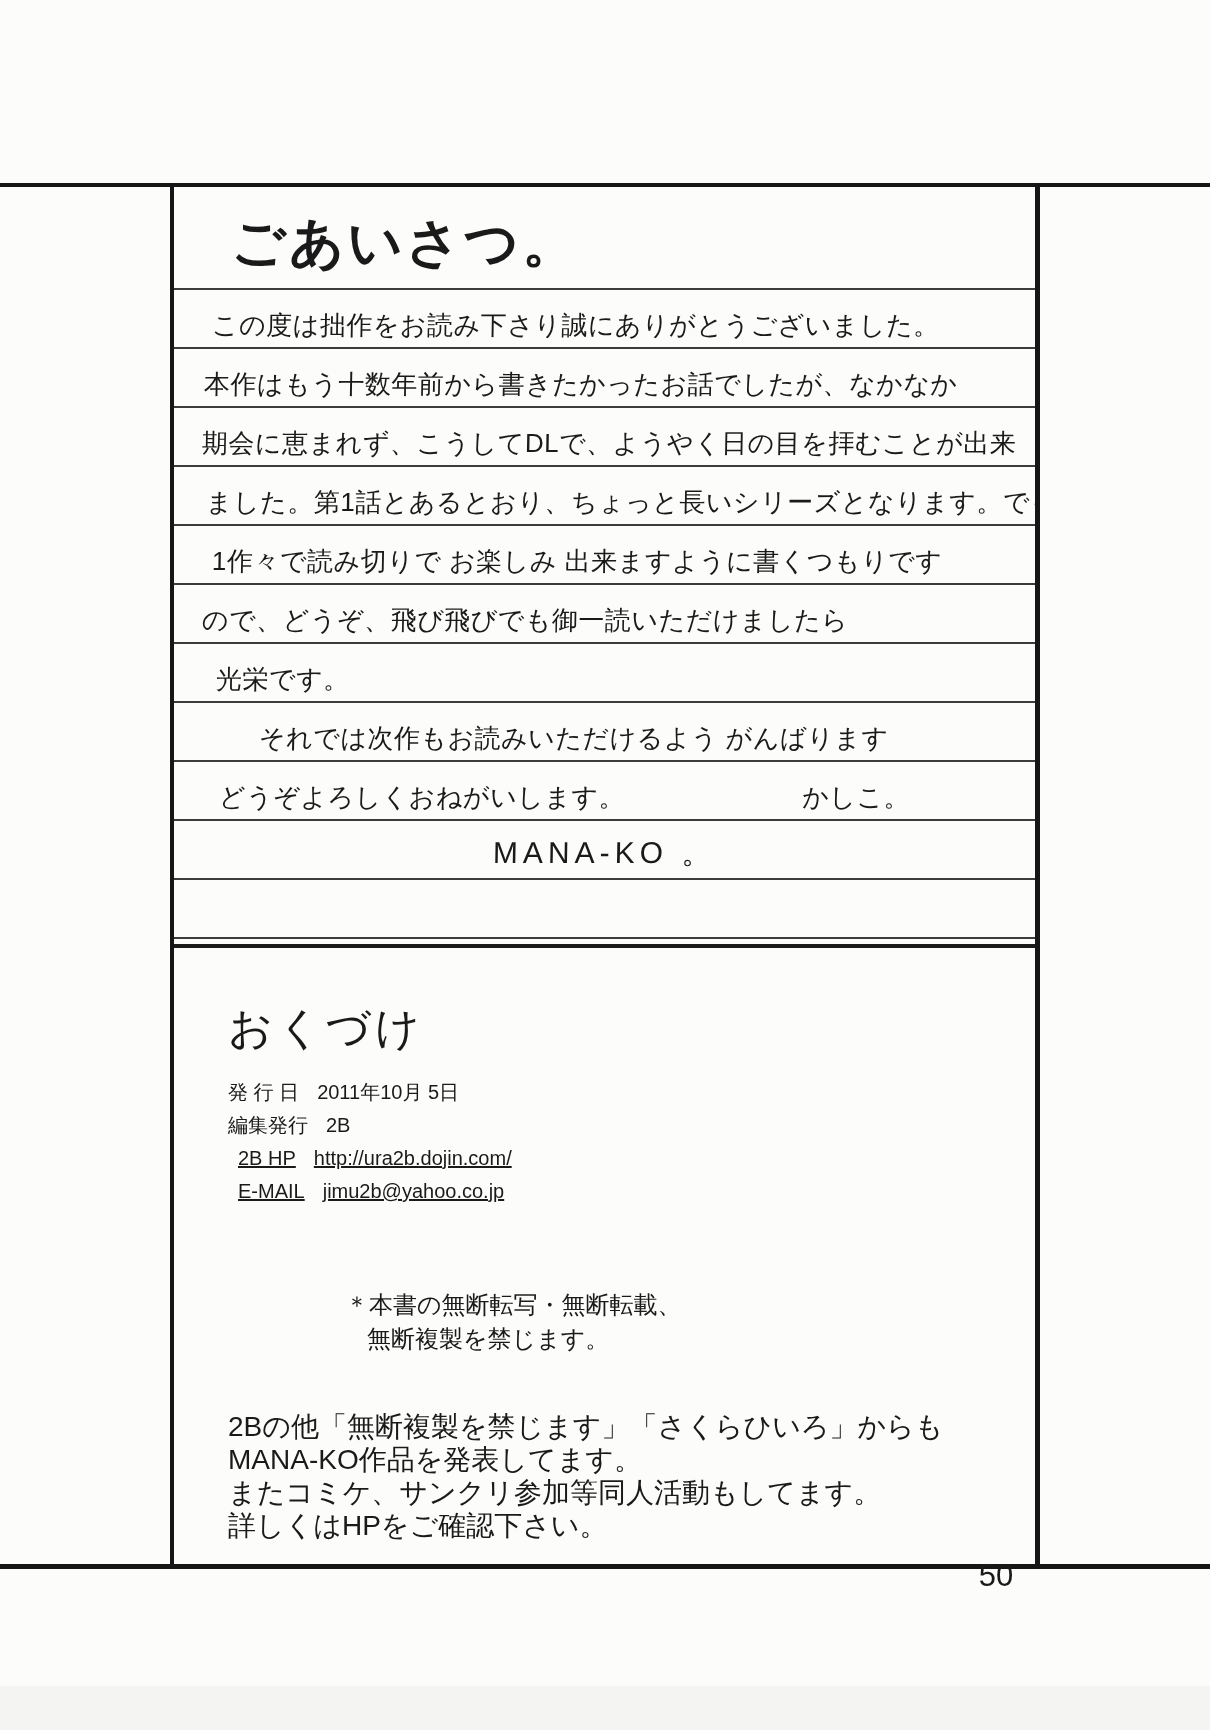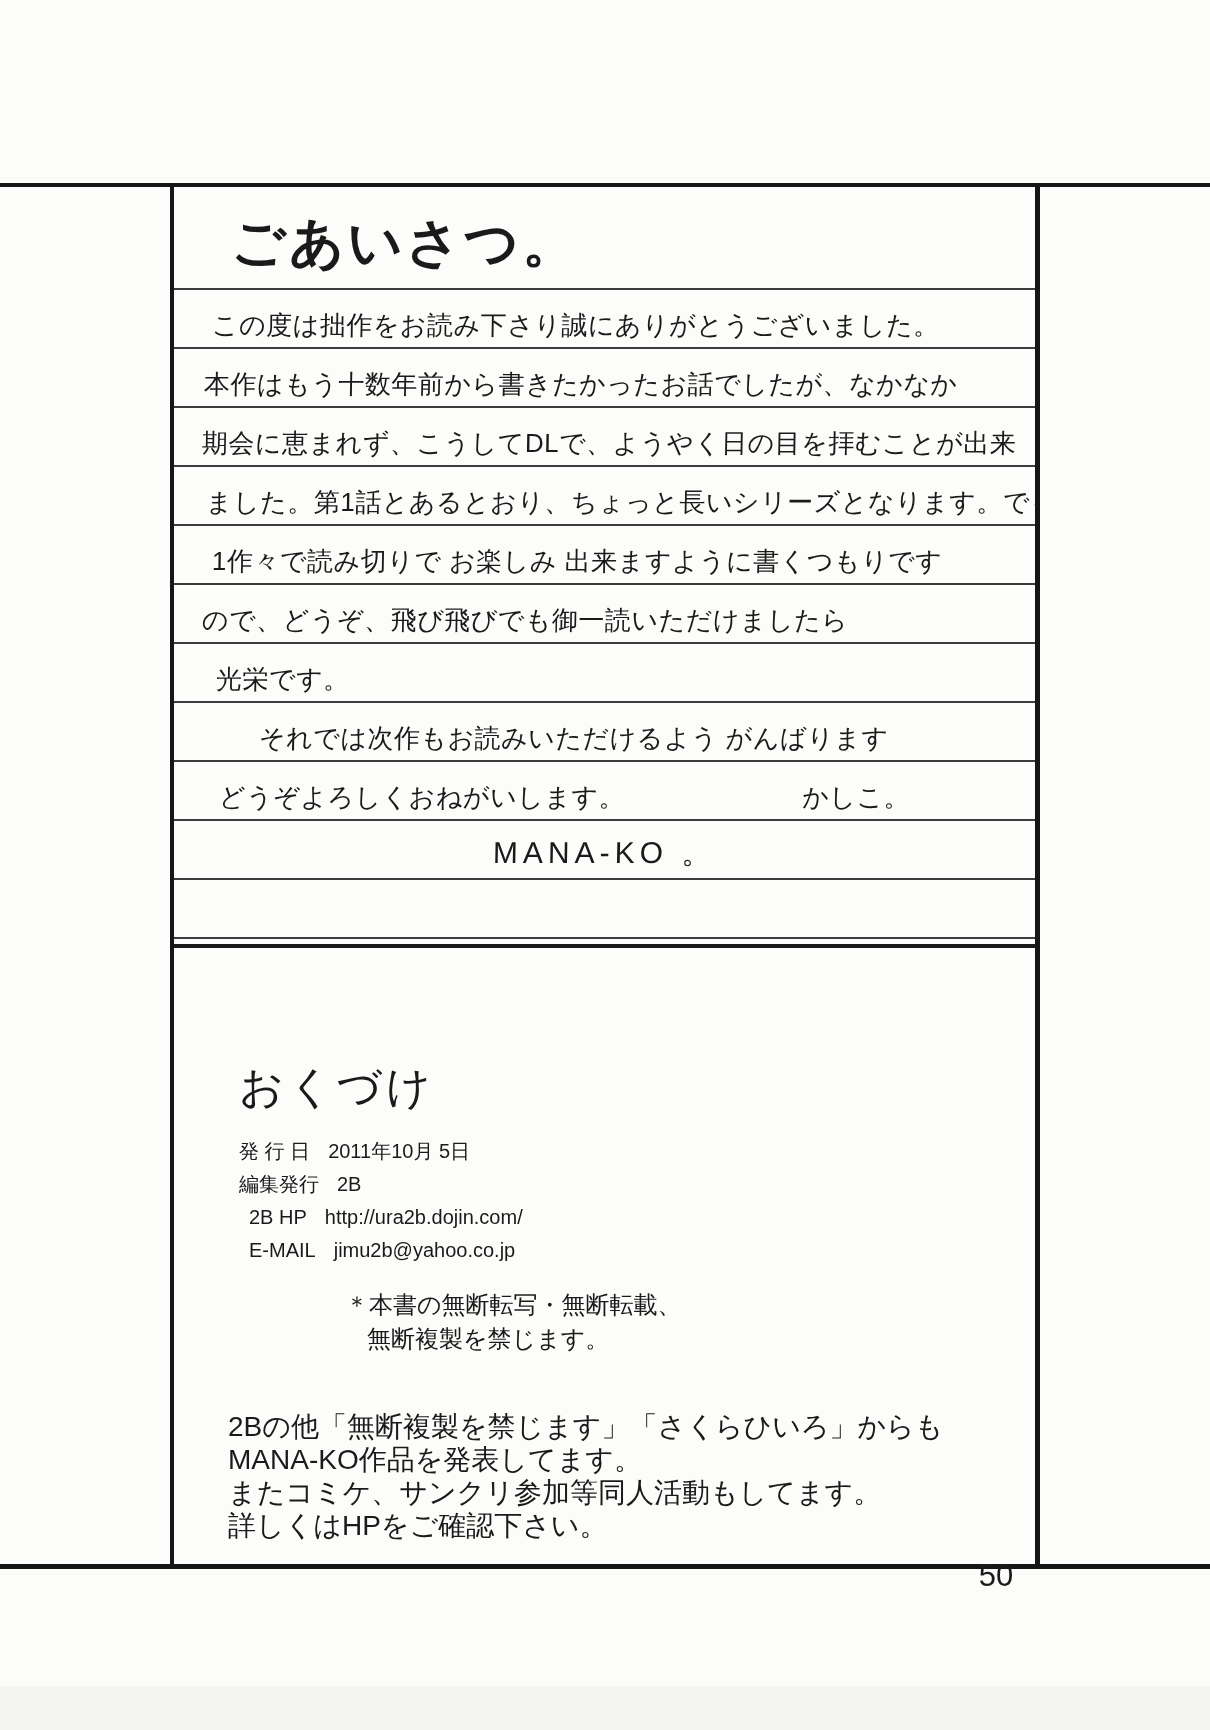--- a/index.html
+++ b/index.html
@@ -45,25 +45,25 @@
   .letter-row:nth-child(4){padding-left:32px;}
   .letter-row:nth-child(5){padding-left:38px;}
   .letter-row:nth-child(6){padding-left:28px;}
   .letter-row:nth-child(7){padding-left:42px;}
   .letter-row:nth-child(8){padding-left:85px;}
   .letter-row:nth-child(9){padding-left:45px;padding-right:125px;}
   .letter-row:nth-child(9) .row-right{margin-left:auto;}
   .letter-row.center{justify-content:center;font-size:30px;letter-spacing:5px;}
 
   
-  .colophon{position:absolute;left:228px;top:1058px;margin-left:11px;}
+  .colophon{position:absolute;left:228px;top:999px;}
   .colophon-heading{font-size:44px;letter-spacing:4px;margin-bottom:18px;white-space:pre;}
   .field-row{font-size:20px;line-height:33px;white-space:pre;}
   .field-row:nth-child(3),
-  .field-row:nth-child(4){padding-left:10px;}
+  .field-row:nth-child(4){padding-left:10px;text-decoration:underline;}
   .field-value{margin-left:18px;}
 
   .notice{position:absolute;left:345px;top:1288px;font-size:24px;line-height:34px;}
   .notice-line{white-space:pre;}
   .notice-line:nth-child(2){padding-left:22px;}
 
   .info{position:absolute;left:228px;top:1410px;font-size:28px;line-height:33px;}
   .info-line{white-space:pre;}
 
   .page-number{

